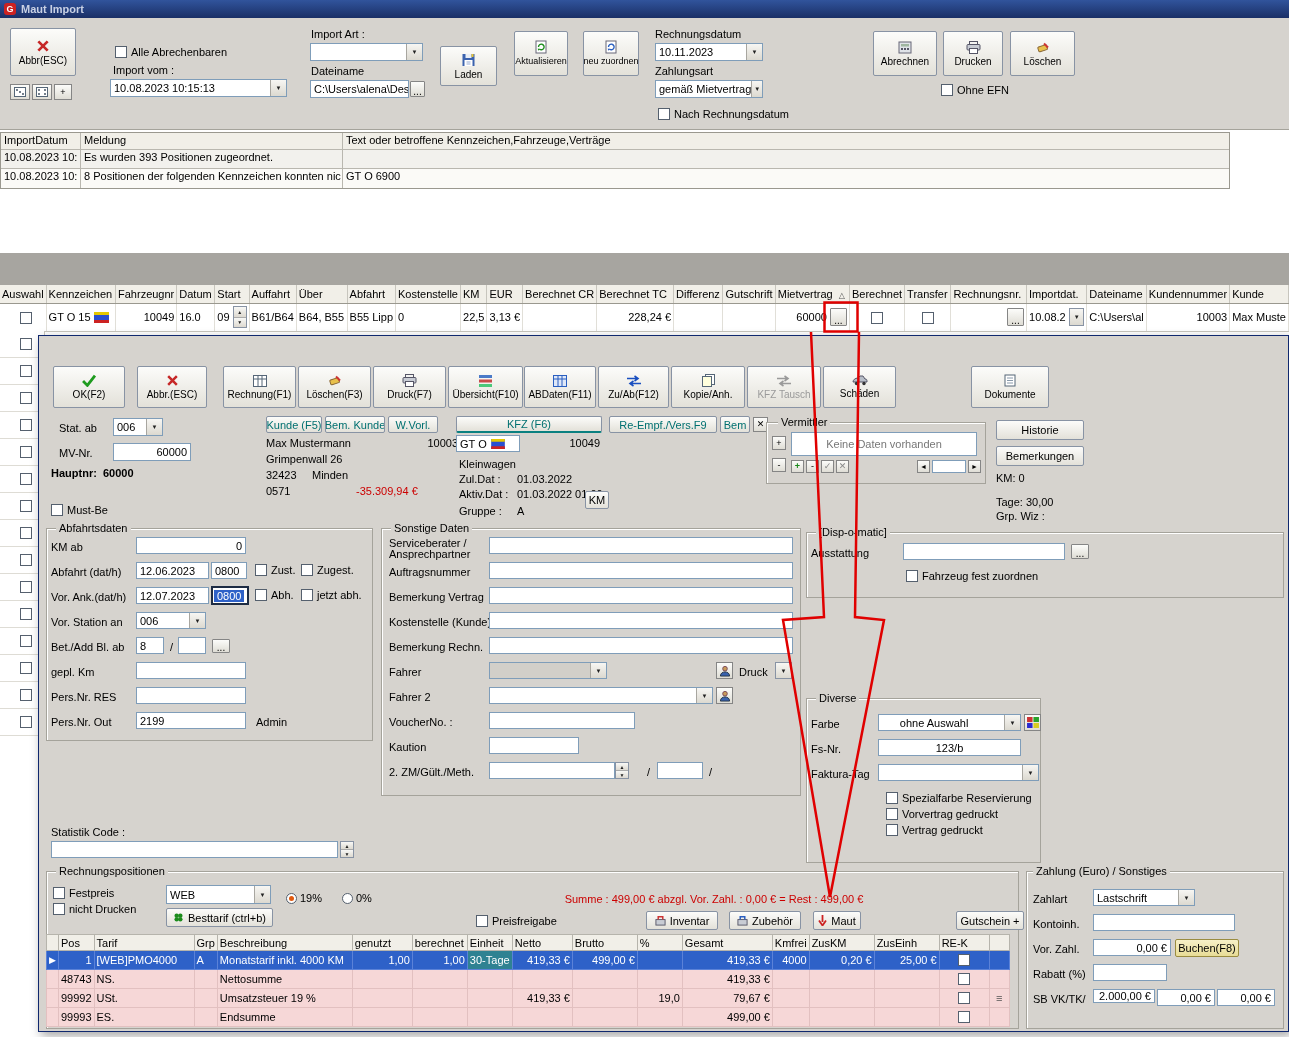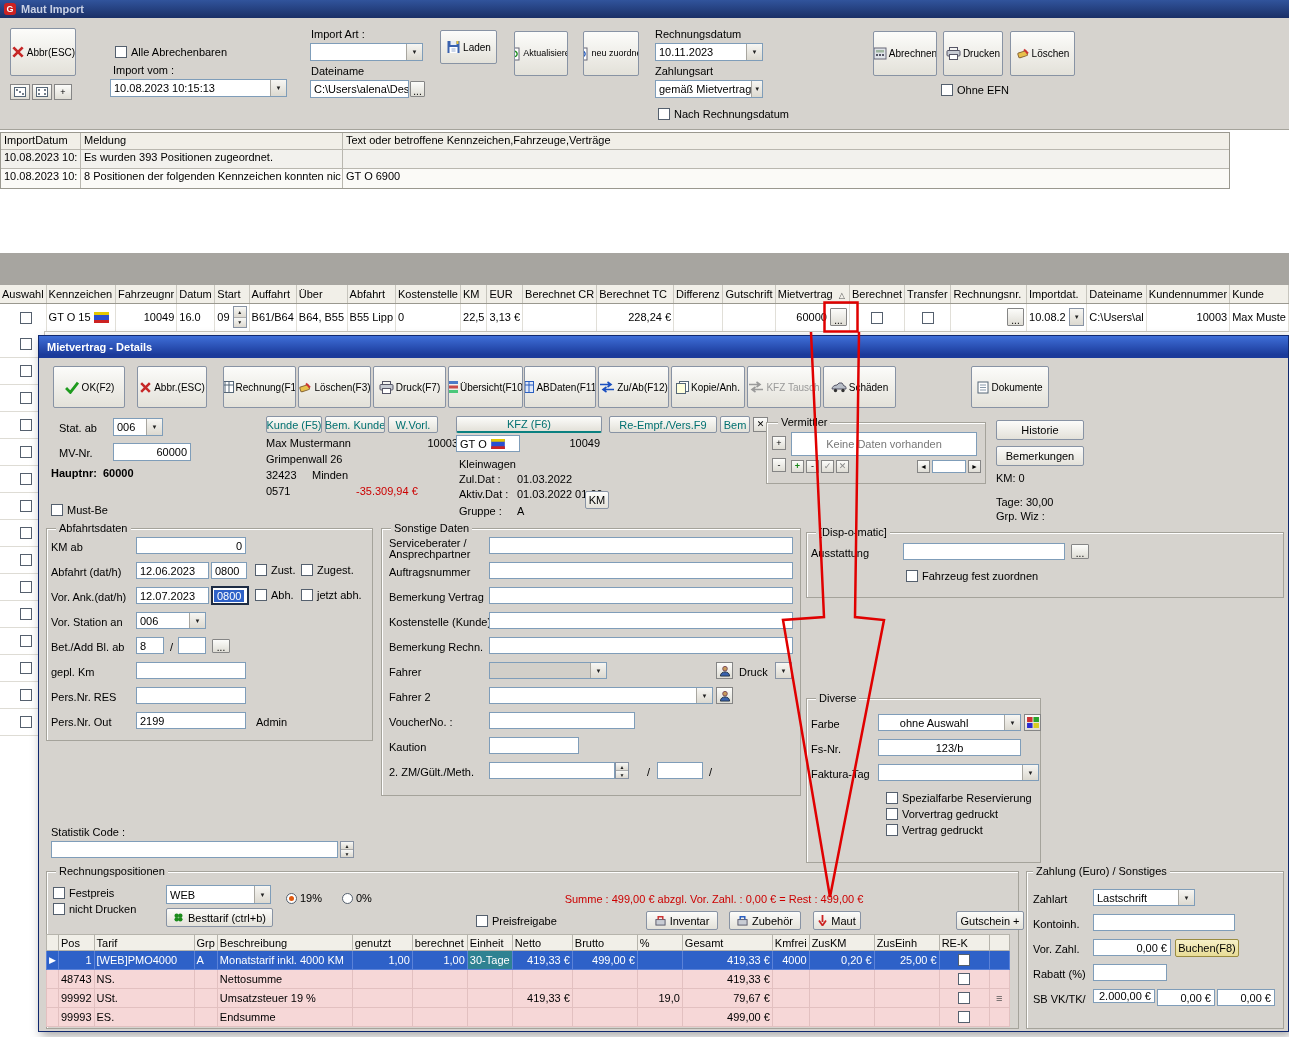--- a/index.html
+++ b/index.html
@@ -3,21 +3,21 @@
 <meta charset="utf-8">
 <style>
 *{box-sizing:border-box;margin:0;padding:0}
 html,body{width:1289px;height:1037px}
 body{position:relative;font-family:"Liberation Sans",sans-serif;font-size:11px;color:#000;background:#fff;overflow:hidden}
 .ab{position:absolute}
 .lbl{position:absolute;white-space:nowrap;line-height:13px}
 .b{font-weight:bold}
 .red{color:#cc0000}
 .btn{position:absolute;display:flex;align-items:center;justify-content:center;gap:3px;background:linear-gradient(#fcfcfa,#e3e1d9);border:1px solid #8893a4;border-radius:2px;font-size:11px;white-space:nowrap;overflow:hidden}
-.btn.col{flex-direction:row;gap:2px;font-size:10px;line-height:11px}
+.btn.col{flex-direction:column;gap:2px;font-size:10px;line-height:11px}
 .btn.teal{color:#007070}
 .btn.dis{color:#9a9a9a}
 .inp{position:absolute;display:flex;align-items:center;background:#fff;border:1px solid #7f9db9;padding:0 3px;height:18px;white-space:nowrap;overflow:hidden}
 .inp.r{justify-content:flex-end}
 .inp.c{justify-content:center}
 .inp.gray{background:#d2cfc9}
 .inp.hl{border:2px solid #1e2c44;padding:0 1px}
 .inp.hl .selblue{background:#2e61c8;color:#fff;padding:0 3px}
 .combo{padding-right:0}
 .combo .arr{margin-left:auto;width:16px;align-self:stretch;background:linear-gradient(#f7f6f3,#dcd9d0);border-left:1px solid #a8a6a0;display:flex;align-items:center;justify-content:center}
@@ -127,21 +127,21 @@
 
   <span class="lbl" style="left:311px;top:10px">Import Art :</span>
   <div class="inp combo" style="left:310px;top:25px;width:113px">
     <span></span>
     <span class="arr"></span>
   </div>
   <span class="lbl" style="left:311px;top:47px">Dateiname</span>
   <div class="inp" style="left:310px;top:62px;width:99px">C:\Users\alena\Desk</div>
   <div class="ell" style="left:410px;top:63px;width:15px;height:16px">...</div>
 
-  <div class="btn col" style="left:440px;top:12px;width:57px;height:34px">
+  <div class="btn col" style="left:440px;top:28px;width:57px;height:40px">
     <svg class="ic" width="15" height="14" viewBox="0 0 14 14">
         <rect x="1" y="1" width="12" height="12" fill="#3a62ae"></rect>
         <rect x="4" y="1" width="6" height="4" fill="#e8edf5"></rect>
         <rect x="3" y="7" width="8" height="6" fill="#fff"></rect>
         <rect x="5" y="8" width="4" height="4" fill="#c9d4e8"></rect>
         <rect x="10" y="1" width="2" height="3" fill="#e8c53a"></rect>
       </svg>
     <span>Laden</span>
   </div>
   <div class="btn col" style="left:514px;top:13px;width:54px;height:45px;font-size:9px">
@@ -385,23 +385,20 @@
     </div>
     <div class="strip-row">
       <span class="box"></span>
     </div>
     <div class="strip-row">
       <span class="box"></span>
     </div>
   </div>
 
 <div class="ab" id="modal">
-  <div id="modal-titlebar">
-    <span class="t">Mietvertrag - Details</span>
-  </div>
 
   <div class="btn col" style="left:14px;top:30px;width:72px;height:42px">
     <svg class="ic" width="16" height="13" viewBox="0 0 14 12">
         <path d="M1.5 6.5l4 4L12.5 1.5" stroke="#1e9b1e" stroke-width="2.6" fill="none"></path>
       </svg>
     <span>OK(F2)</span>
   </div>
   <div class="btn col" style="left:98px;top:30px;width:70px;height:42px">
     <svg class="ic" width="13" height="13" viewBox="0 0 12 12">
         <path d="M2 2l8 8m0-8l-8 8" stroke="#c62828" stroke-width="2.3" fill="none"></path>

